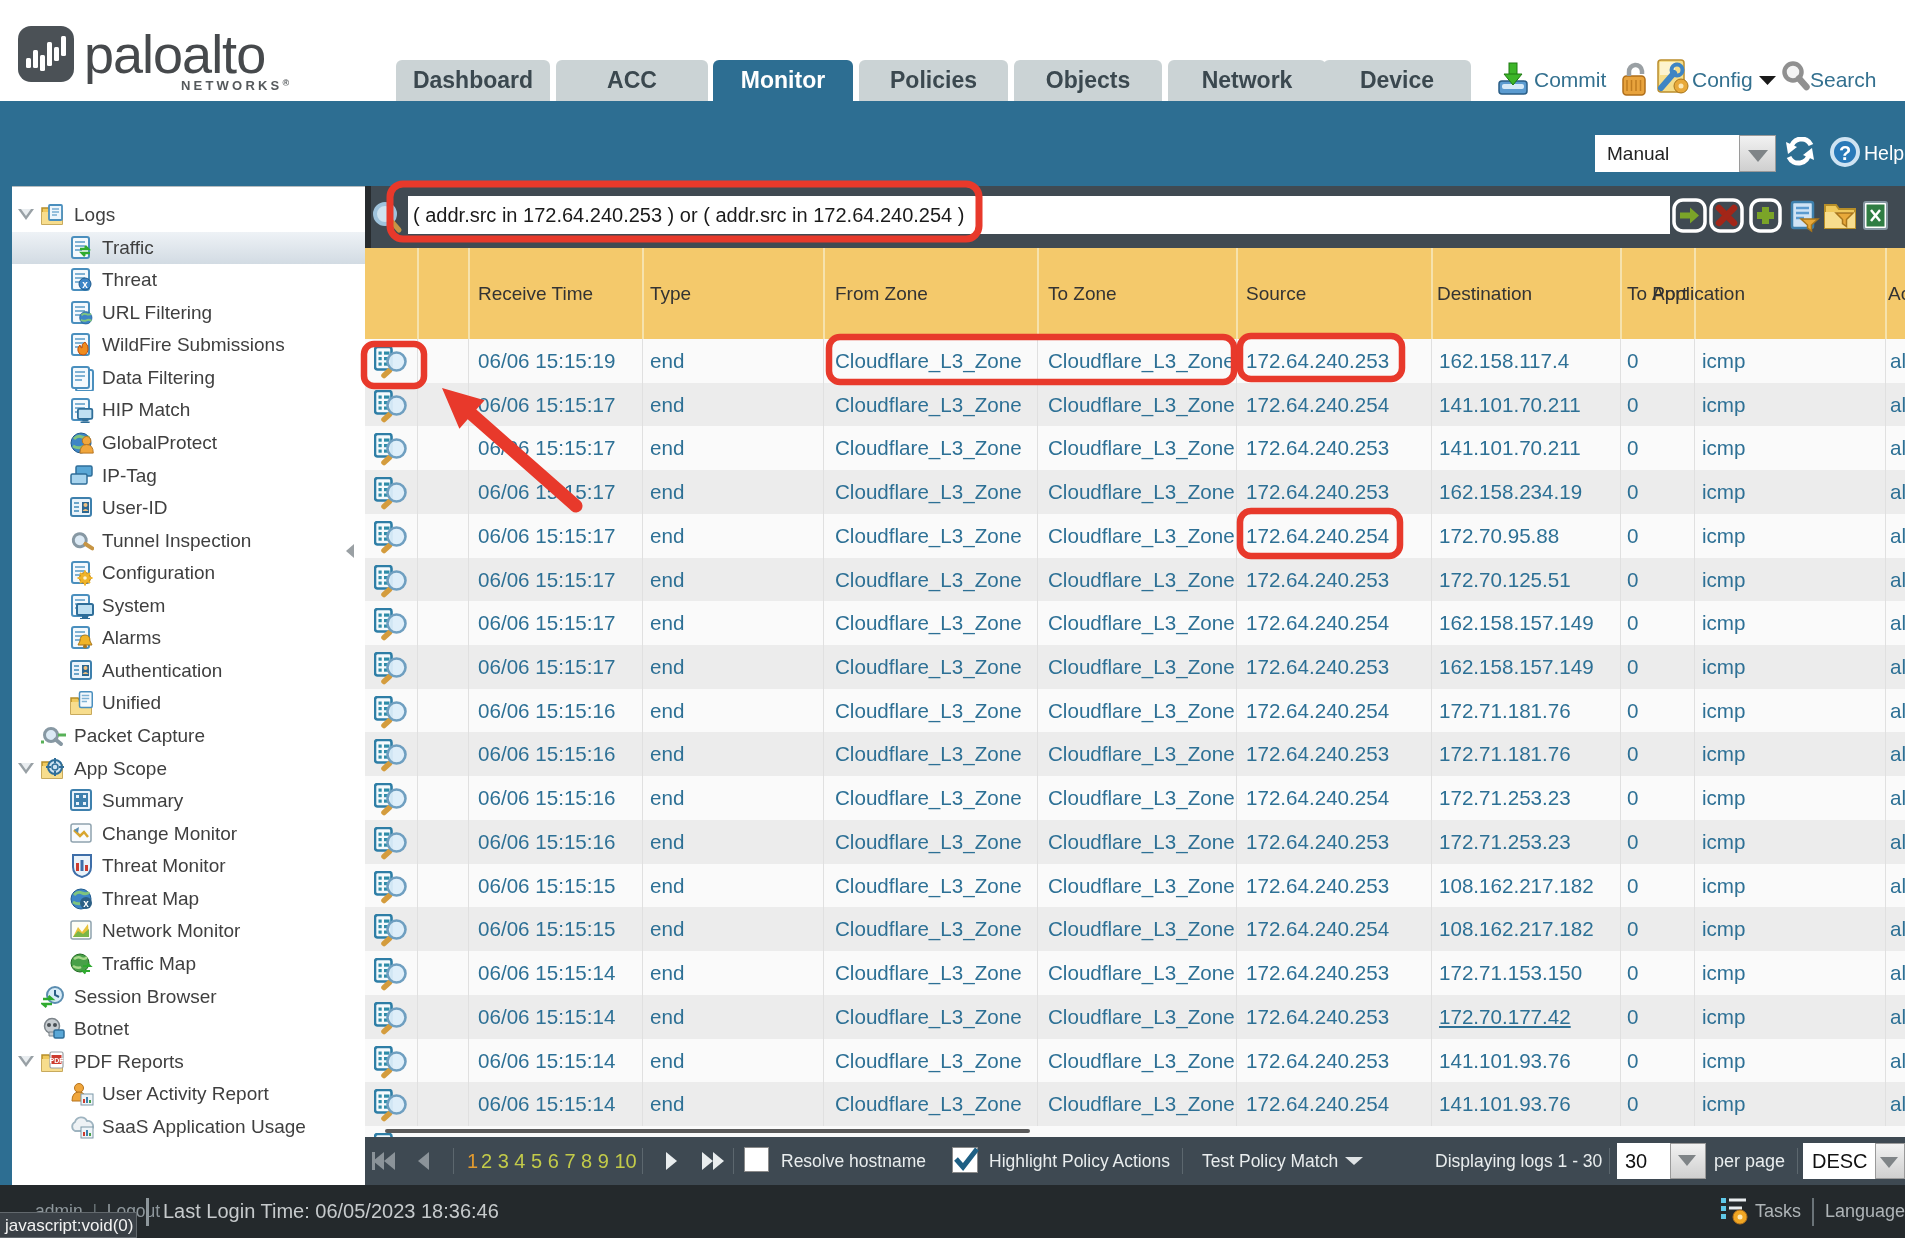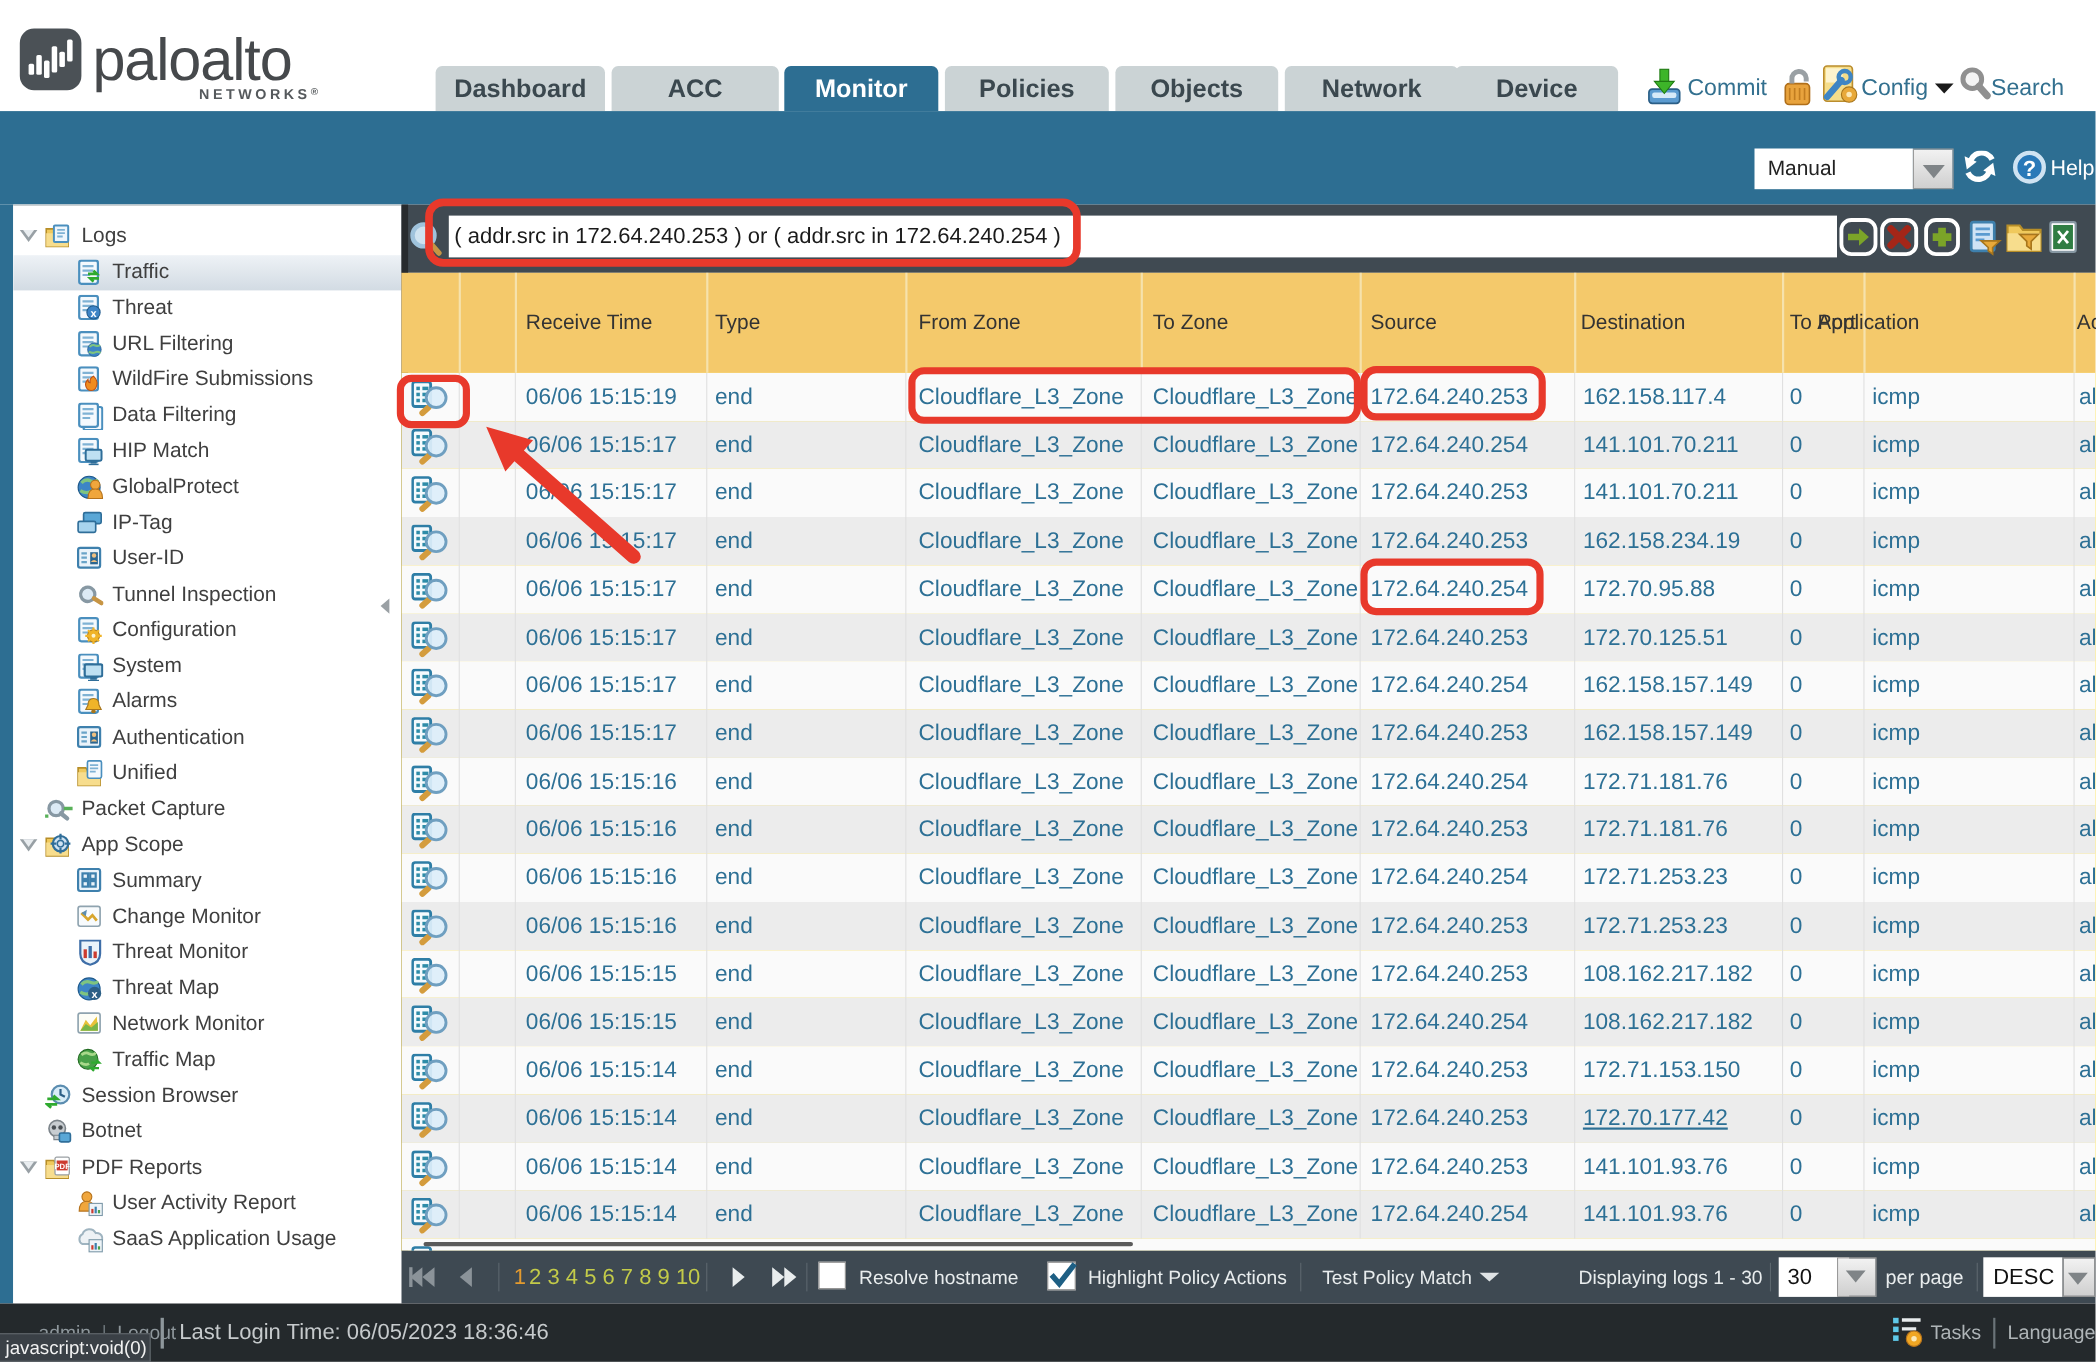--- a/index.html
+++ b/index.html
@@ -36,21 +36,21 @@
 
 #fbar { position:absolute; top:186px; left:365px; width:1540px; height:62px; background:#404a52; }
 #fline { position:absolute; top:186px; left:365px; width:6px; height:951px; background:#272b2e; }
 #finput { position:absolute; top:196px; left:408px; width:1262px; height:38px; background:#fff;
   font-size:20px; color:#1a1a1a; line-height:38px; padding-left:5px; white-space:nowrap; }
 
 
 #thead { position:absolute; top:248px; left:365px; width:1540px; height:91px; background:#f4c96b; }
 .hsep { position:absolute; top:0; width:2px; height:91px; background:#f6e2ac; }
 .hlbl { position:absolute; top:0; height:91px; line-height:91px; font-size:19px; color:#333; }
-#rows { position:absolute; top:339px; left:365px; width:1540px; height:798px; background:#fde047; overflow:hidden; }
+#rows { position:absolute; top:339px; left:365px; width:1540px; height:798px; background:#6d28d9; overflow:hidden; }
 .drow { position:absolute; left:0; width:1540px; height:43.72px; }
 .drow.even { background:#ececec; }
 .drow.odd { background:#fafafa; }
 .cell { position:absolute; top:0; height:43.72px; line-height:43.72px; font-size:20.6px; color:#2d7095; white-space:nowrap; }
 .vsep { position:absolute; top:0; width:1px; height:787px; background:#e0e0e0; }
 .drow svg.rico { position:absolute; left:9px; top:7px; }
 
 
 #pbar { position:absolute; top:1137px; left:365px; width:1540px; height:48px; background:#3e4952; color:#e9edee; font-size:17.5px; }
 .pdiv { position:absolute; top:11px; width:1px; height:26px; background:#5c676e; }

